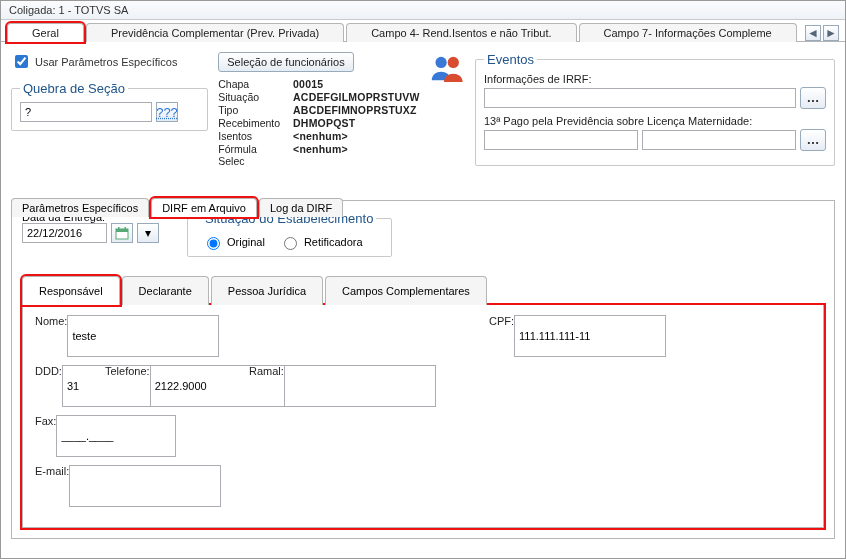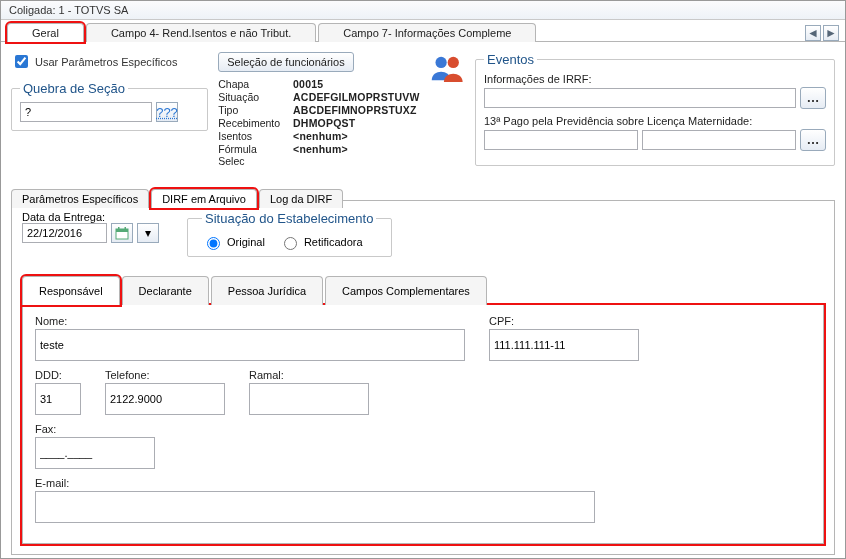--- a/index.html
+++ b/index.html
@@ -169,21 +169,21 @@
   .subtabs-row {
     display:flex; align-items:flex-end;
     border-bottom:1px solid #b5b5b5;
     margin-top: 14px;
   }
   .subtab {
     border:1px solid #b5b5b5;border-bottom:none;
     border-radius:4px 4px 0 0;background:#f5f5f5;
     padding:3px 10px; margin-right:2px;
     cursor:pointer;
-    position:relative; top:8px;
+    position:relative; top:17px;
   }
   .subtab.active { background:#fff; }
   .mid-area {
     border:1px solid #b5b5b5; border-top:none;
     padding:10px 10px;
   }
   .mid-top { display:flex; gap:28px; align-items:flex-start;}
   .dateinp { display:flex; gap:4px;}
   .dateinp input {
     width:85px;height:20px;border:1px solid #abadb3;padding:2px 4px;font-size:11px;
@@ -202,41 +202,42 @@
     border:1px solid #b5b5b5;border-bottom:none;border-radius:4px 4px 0 0;
     background:#f5f5f5;padding:8px 16px;margin-right:2px;cursor:pointer;position:relative;top:1px;
   }
   .inntab.active { background:#fff; }
   .form-area {
     border:1px solid #b5b5b5;border-top:none;
     padding:10px 12px 12px 12px;
     outline:2px solid #e11; outline-offset:0;
   }
   .frow { display:flex; gap:24px; margin-bottom:8px; flex-wrap:wrap;}
-  .fcol { display:flex; flex-direction:column; }
+  .fcol { display:flex; flex-direction:row; }
   .fcol label { color:#222; margin-bottom:2px;}
   .fcol input {
-    height:32px;border:1px solid #abadb3;padding:2px 4px;font-size:11px;
+    height:24px;border:1px solid #abadb3;padding:20px 4px;font-size:11px;
   }
   .masked {
     border:none;border-bottom:1px solid #abadb3;width:120px;height:18px;font-size:11px;
     padding:0;
   }
   .full { width:560px; }
 </style>
 </head>
 <body>
 
 <div class="window">
 
 
   <div class="subtitle">Coligada: 1 - TOTVS SA</div>
 
   <div class="maintabs-row">
     <div class="maintab active hl-red">Geral</div>
+    <div class="maintab">Previdência Complementar (Prev. Privada)</div>
     <div class="maintab">Campo 4- Rend.Isentos e não Tribut.</div>
     <div class="maintab">Campo  7- Informações Compleme</div>
     <div style="flex:1"></div>
     <span class="nav-arrow">◄</span>
     <span class="nav-arrow">►</span>
   </div>
 
   <div class="content">
 
     <div class="row-top">

